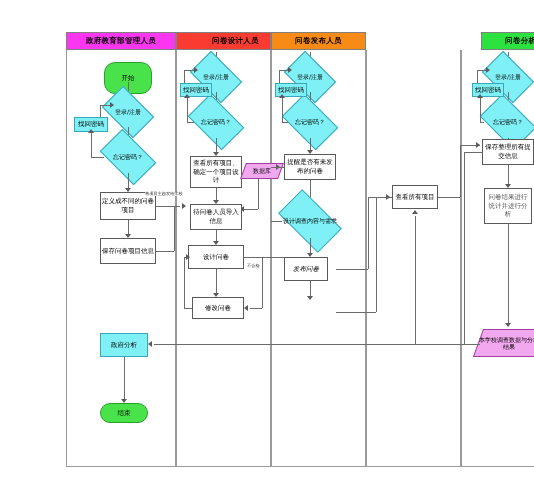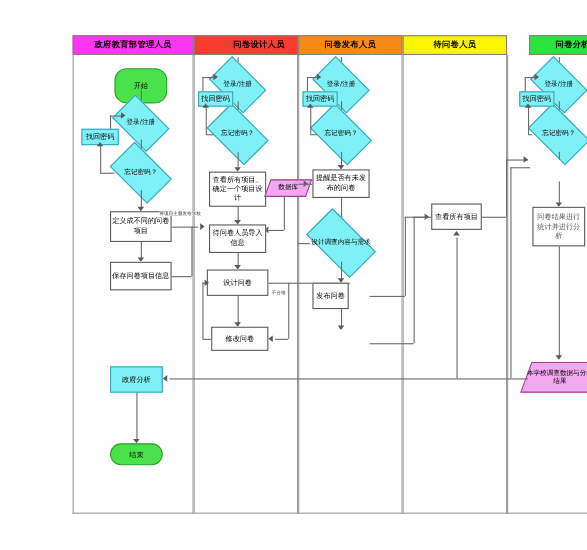--- a/index.html
+++ b/index.html
@@ -51,23 +51,20 @@
 
   <div class="lane-head" style="left:22px;top:32px;width:110px;height:18px;background:#FB36F0;">
     <span>政府教育部管理人员</span>
   </div>
   <div class="lane-head" style="left:132px;top:32px;width:95px;height:18px;background:#F93B32;padding-left:24px;">
     <span>问卷设计人员</span>
   </div>
   <div class="lane-head" style="left:227px;top:32px;width:95px;height:18px;background:#F78B16;">
     <span>问卷发布人员</span>
   </div>
-  <div class="lane-head" style="left:322px;top:32px;width:95px;height:18px;background:#FAF600;">
-    <span>待问卷人员</span>
-  </div>
   <div class="lane-head" style="left:437px;top:32px;width:95px;height:18px;background:#2BE23F;">
     <span>问卷分析人员</span>
   </div>
 
   <div class="lane-body" style="left:22px;top:50px;width:110px;height:417px;"></div>
   <div class="lane-body" style="left:132px;top:50px;width:95px;height:417px;"></div>
   <div class="lane-body" style="left:227px;top:50px;width:95px;height:417px;"></div>
   <div class="lane-body" style="left:322px;top:50px;width:95px;height:417px;"></div>
   <div class="lane-body" style="left:417px;top:50px;width:95px;height:417px;"></div>
 
@@ -247,21 +244,21 @@
 
   <div class="diamond-wrap" style="left:238px;top:204px;width:56px;height:34px;">
     <div class="diamond"></div>
     <div class="diamond-txt">设计调查内容与需求</div>
   </div>
   <div class="edge h" style="left:227px;top:221px;width:11px;"></div>
 
   <div class="edge v" style="left:266px;top:238px;height:17px;"></div>
   <div class="arrow ar-d" style="left:263px;top:253px;"></div>
 
-  <div class="node proc" style="left:240px;top:257px;width:33px;height:24px;">
+  <div class="node proc" style="left:240px;top:257px;width:44px;height:24px;font-style:italic;">
     <span>发布问卷</span>
   </div>
 
   <div class="edge v" style="left:266px;top:281px;height:18px;"></div>
   <div class="arrow ar-d" style="left:263px;top:296px;"></div>
 
 
   <div class="edge h" style="left:292px;top:269px;width:32px;"></div>
   <div class="edge v" style="left:324px;top:197px;height:72px;"></div>
   <div class="edge h" style="left:324px;top:197px;width:64px;"></div>
@@ -303,20 +300,23 @@
   </div>
   <div class="edge h" style="left:436px;top:122px;width:4px;"></div>
   <div class="edge v" style="left:436px;top:97px;height:25px;"></div>
   <div class="arrow ar-u" style="left:433px;top:94px;"></div>
   <div class="edge v" style="left:433px;top:70px;height:13px;"></div>
   <div class="edge h" style="left:433px;top:70px;width:11px;"></div>
   <div class="arrow ar-r" style="left:442px;top:67px;"></div>
 
   <div class="edge v" style="left:464px;top:138px;height:7px;"></div>
 
+  <div class="node proc" style="left:438px;top:139px;width:52px;height:26px;">
+    <span>保存整理所有提交信息</span>
+  </div>
   <div class="arrow ar-r" style="left:432px;top:142px;"></div>
 
   <div class="edge v" style="left:464px;top:165px;height:22px;"></div>
   <div class="arrow ar-d" style="left:461px;top:184px;"></div>
 
   <div class="node proc" style="left:440px;top:188px;width:48px;height:36px;color:#555;">
     <span>问卷结果进行统计并进行分析</span>
   </div>
 
   <div class="edge v" style="left:464px;top:224px;height:102px;"></div>

